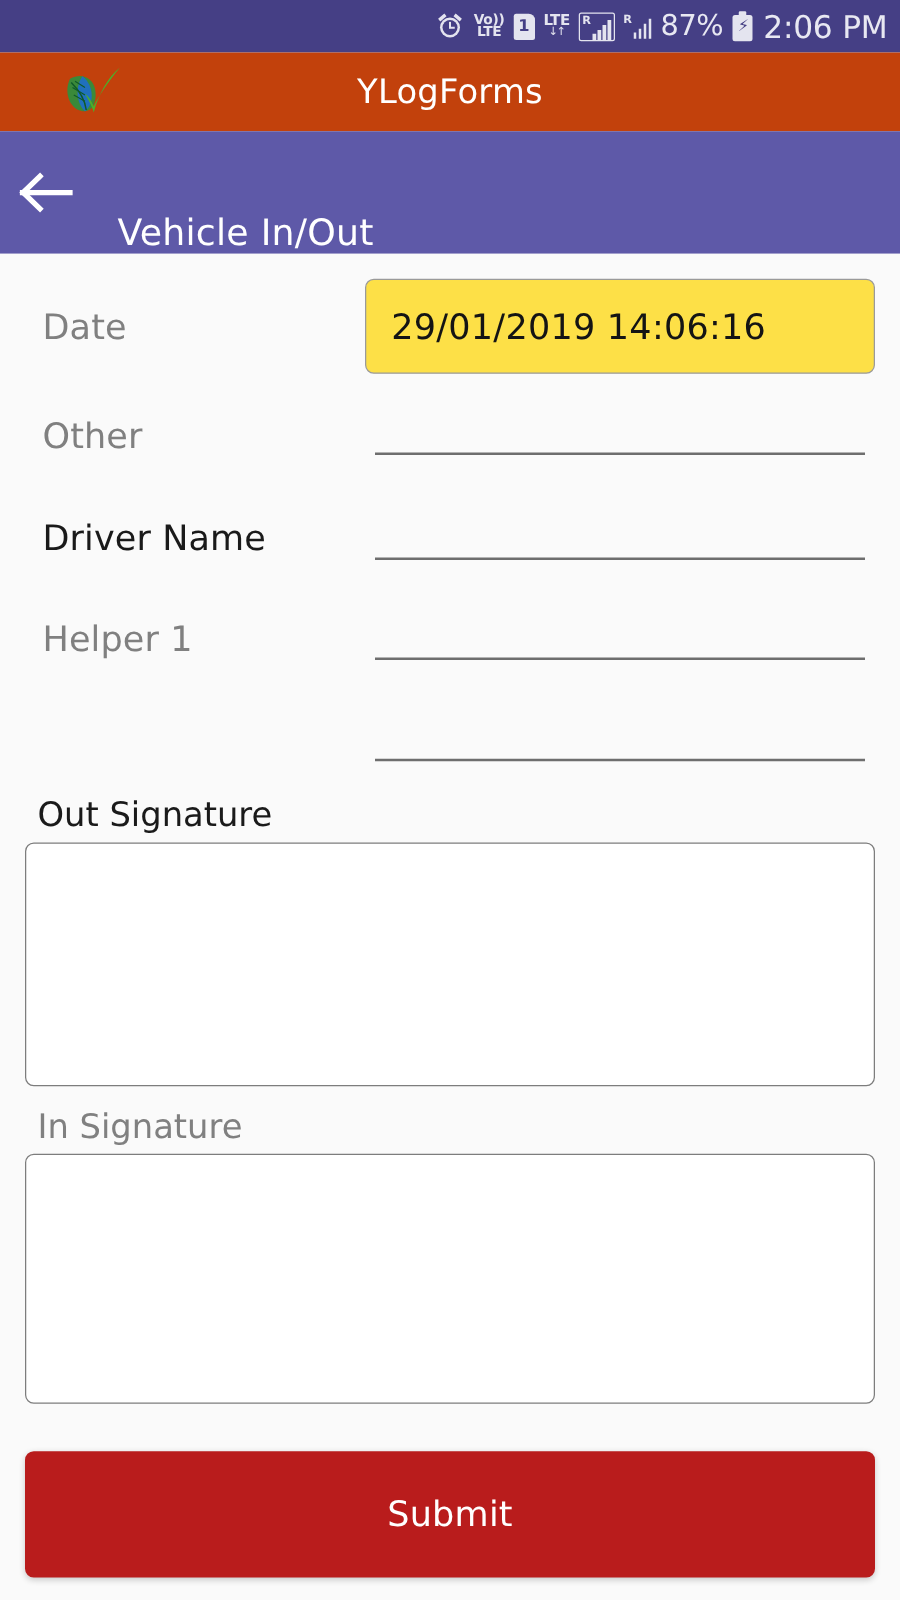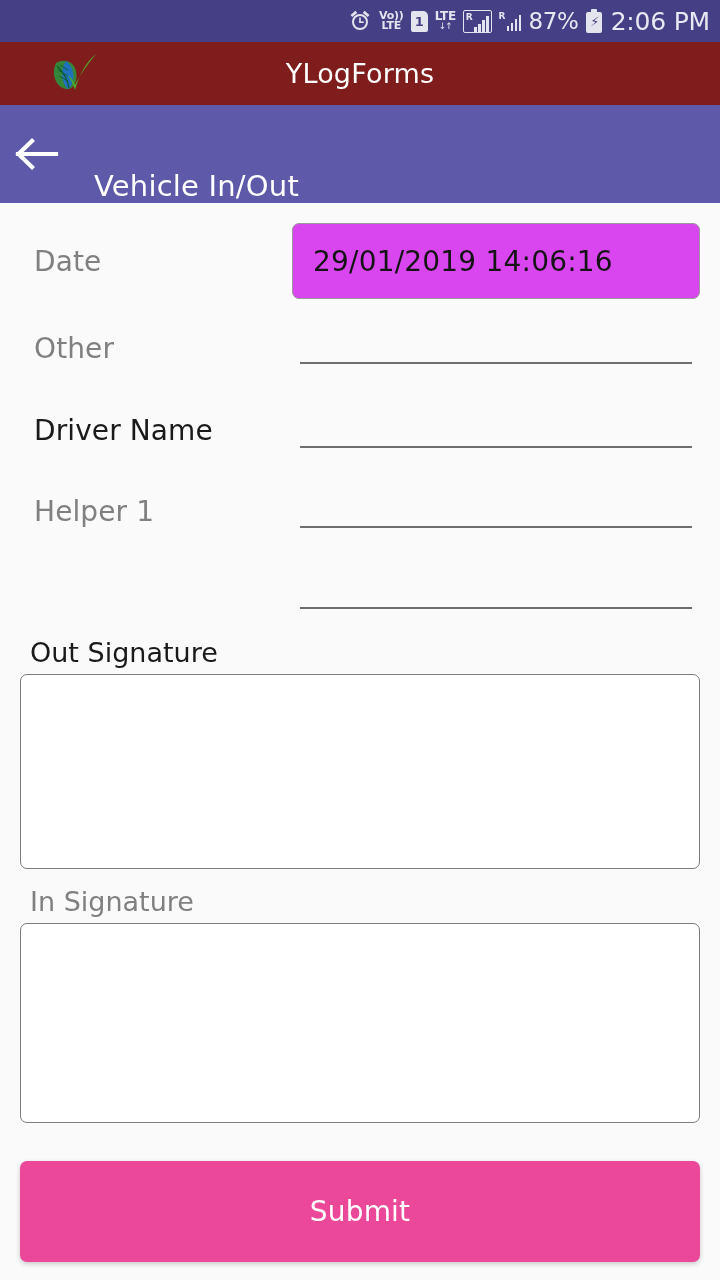--- a/index.html
+++ b/index.html
@@ -62,21 +62,21 @@
   }
   .battery-icon .bolt{
     position:absolute; left:4.5px; top:6px; font-size:13px; line-height:13px;
     color:#453f85; font-weight:bold;
   }
   .clock{ font-size:25px; letter-spacing:-0.2px; margin-left:2px; }
 
   
   .app-bar{
     position:absolute; top:42px; left:0; width:720px; height:63px;
-    background:#7f1d1d;
+    background:#c2410c;
   }
   .app-logo{ position:absolute; left:48px; top:9px; width:52px; height:44px; }
   .app-title{
     position:absolute; left:0; top:0; width:720px; height:63px;
     display:flex; align-items:center; justify-content:center;
     color:#ffffff; font-size:27px; font-weight:400; letter-spacing:0.2px;
   }
 
   
   .sub-bar{
@@ -104,21 +104,21 @@
     display:flex; align-items:center;
   }
   .field-label{
     width:280px; padding-left:34px;
     font-size:28px; font-weight:400; color:#808080; letter-spacing:0.1px;
   }
   .field-label.required{ color:#1a1a1a; }
 
   .date-box{
     position:absolute; left:292px; top:0; width:408px; height:76px;
-    background:#d946ef; border:1.6px solid #9a9a9a; border-radius:7px;
+    background:#fde047; border:1.6px solid #9a9a9a; border-radius:7px;
     display:flex; align-items:center; padding-left:20px;
     font-size:28px; color:#141414; letter-spacing:0.2px;
   }
 
   .underline-input{
     position:absolute; left:300px; width:392px; height:46px;
     border:0; border-bottom:2.4px solid #6e6e6e; background:transparent;
     font-size:26px; color:#141414; outline:none;
     font-family:"DejaVu Sans", sans-serif;
   }
@@ -129,21 +129,21 @@
   }
   .sig-label.required{ color:#1a1a1a; }
   .sig-box{
     position:absolute; left:20px; width:680px;
     background:#ffffff; border:1.8px solid #7d7d7d; border-radius:7px;
     cursor:crosshair;
   }
 
   .submit-btn{
     position:absolute; left:20px; top:1161px; width:680px; height:101px;
-    background:#ec4899; border:0; border-radius:7px;
+    background:#b91c1c; border:0; border-radius:7px;
     color:#ffffff; font-size:28px; font-weight:400;
     font-family:"DejaVu Sans", sans-serif;
     box-shadow:0 2px 5px rgba(0,0,0,0.20);
     cursor:pointer; letter-spacing:0.2px;
   }
 </style>
 </head>
 <body>
 
 <div id="screen">

